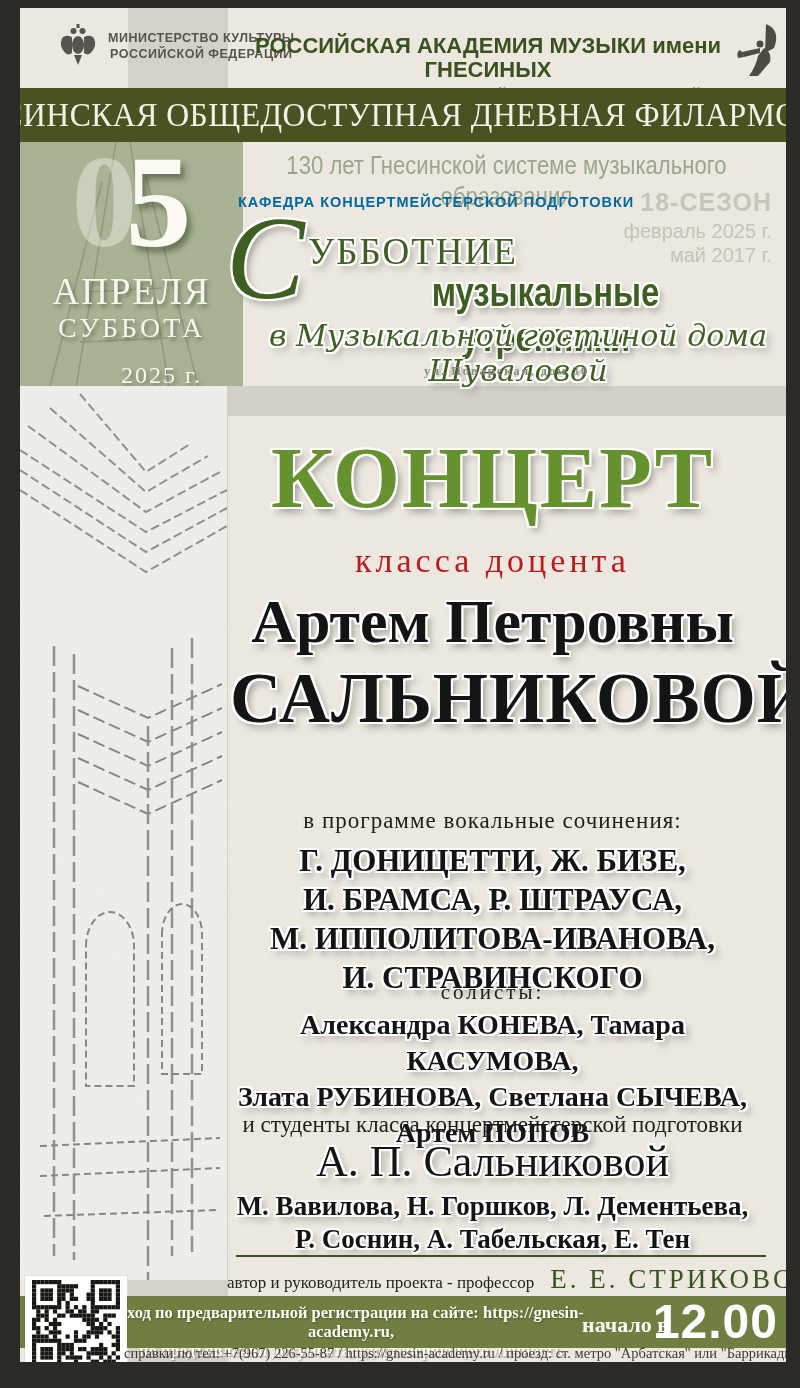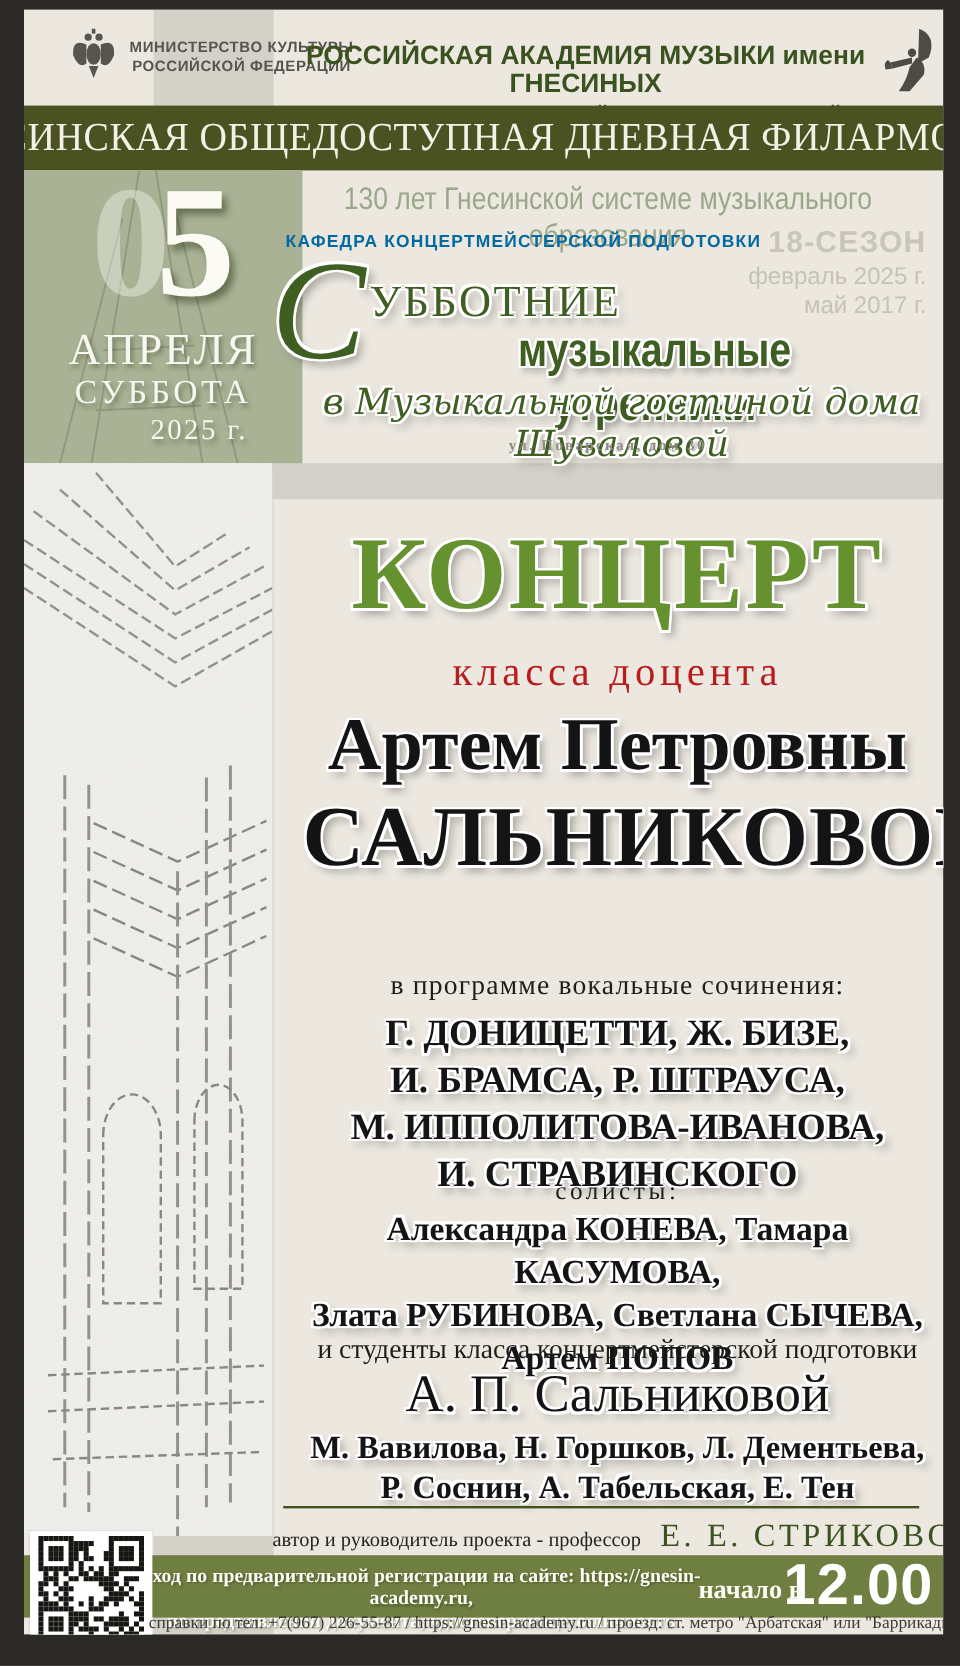--- a/index.html
+++ b/index.html
@@ -18,28 +18,28 @@
   .academy{position:absolute;left:218px;top:26px;width:500px;text-align:center;}
   .academy-title{font-family:"Liberation Sans",sans-serif;font-weight:bold;font-size:22px;color:#3a521f;line-height:24px;}
   .academy-sub{font-family:"Liberation Sans",sans-serif;font-weight:bold;font-size:16px;color:#3a521f;letter-spacing:2.5px;margin-top:4px;}
   .statue{position:absolute;right:4px;top:14px;}
 
   
   .banner{position:absolute;left:0;top:80px;width:766px;height:54px;background:#4b5222;display:flex;align-items:center;justify-content:center;}
   .banner-text{color:#f3f1e6;font-size:33px;letter-spacing:.5px;white-space:nowrap;transform:scaleX(.96);}
 
   
-  .dateblock{position:absolute;left:0;top:134px;width:232px;height:252px;background:#a9b295;overflow:hidden;text-align:center;color:#f7f7ef;}
+  .dateblock{position:absolute;left:0;top:134px;width:207px;height:252px;background:#a9b295;overflow:hidden;text-align:center;color:#f7f7ef;padding-left:16px;}
   .spire{position:absolute;left:0;top:0;}
   .day{position:absolute;left:0;top:-6px;width:100%;font-weight:bold;font-size:132px;line-height:132px;}
   .day .zero{color:rgba(245,247,238,.42);letter-spacing:-12px;}
   .day .five{color:#fbfbf4;text-shadow:4px 5px 6px rgba(50,60,30,.55);}
   .d-month{position:absolute;left:0;top:128px;width:100%;font-size:37px;letter-spacing:2px;text-shadow:2px 3px 4px rgba(50,60,30,.5);}
   .d-week{position:absolute;left:0;top:170px;width:100%;font-size:28px;letter-spacing:3px;text-shadow:2px 3px 4px rgba(50,60,30,.5);}
-  .d-year{position:absolute;left:30px;top:204px;width:100%;font-size:24px;letter-spacing:2px;text-shadow:2px 3px 4px rgba(50,60,30,.5);}
+  .d-year{position:absolute;left:30px;top:220px;width:100%;font-size:24px;letter-spacing:2px;text-shadow:2px 3px 4px rgba(50,60,30,.5);}
 
   
   .sketch{position:absolute;left:0;top:378px;width:207px;height:894px;background:#f4f3ef;}
   
   .grayband{position:absolute;left:207px;top:378px;width:559px;height:30px;background:#d2d0c9;}
 
   
   .anniversary{position:absolute;left:207px;top:142px;width:559px;text-align:center;font-family:"Liberation Sans",sans-serif;font-size:26px;color:#9aa78a;transform:scaleX(.85);}
   .kafedra{position:absolute;left:218px;top:186px;font-family:"Liberation Sans",sans-serif;font-size:14.5px;font-weight:bold;letter-spacing:1px;color:#0369a1;}
   .season-label{position:absolute;right:14px;top:180px;font-family:"Liberation Sans",sans-serif;font-size:25px;font-weight:bold;letter-spacing:1px;color:#c9c5ba;}
@@ -47,21 +47,21 @@
   .season-d2{position:absolute;right:14px;top:236px;font-family:"Liberation Sans",sans-serif;font-size:20px;color:#c6c2b7;}
 
   .halo{text-shadow:-2px -2px 0 #fff,2px -2px 0 #fff,-2px 2px 0 #fff,2px 2px 0 #fff,0 -2px 0 #fff,0 2px 0 #fff,-2px 0 0 #fff,2px 0 0 #fff,4px 5px 7px rgba(60,60,55,.45);}
 
   .big-c{position:absolute;left:206px;top:196px;font-style:italic;font-size:118px;line-height:110px;color:#3f5e22;}
   .subbotnie{position:absolute;left:288px;top:222px;font-size:37px;letter-spacing:2px;color:#3f5e22;}
   .utrenniki{position:absolute;left:285px;top:262px;width:481px;text-align:center;font-family:"Liberation Sans",sans-serif;font-weight:bold;font-size:40px;color:#3f5e22;transform:scaleX(.82);}
   .venue{position:absolute;left:230px;top:310px;width:536px;text-align:center;font-family:"DejaVu Serif",serif;font-style:italic;font-size:30px;color:#3f5e22;}
   .address{position:absolute;left:207px;top:356px;width:559px;text-align:center;font-weight:bold;font-size:12.5px;letter-spacing:2px;color:#8b8b80;}
 
-  .main{left:215px;width:559px;text-align:center;}
+  .main{left:193px;width:559px;text-align:center;}
   .koncert{top:420px;font-weight:bold;font-size:86px;color:#66912f;letter-spacing:2px;}
   .klassa{top:534px;font-size:34px;letter-spacing:4px;color:#b91c1c;}
   .teacher1{top:578px;font-weight:bold;font-size:62px;color:#141414;}
   .teacher2{top:650px;font-weight:bold;font-size:71px;color:#141414;letter-spacing:1px;margin-left:17px;}
   .prog-intro{top:800px;font-size:23px;letter-spacing:1px;color:#1d1d1b;}
   .composers{top:833px;font-weight:bold;font-size:31px;line-height:39px;color:#141414;}
   .sol-label{top:972px;font-size:21px;letter-spacing:3px;color:#1d1d1b;}
   .soloists{top:999px;font-weight:bold;font-size:28px;line-height:36px;color:#141414;}
   .stud-intro{top:1104px;font-size:23px;color:#1d1d1b;}
   .stud-teacher{top:1128px;font-size:44px;color:#141414;}

